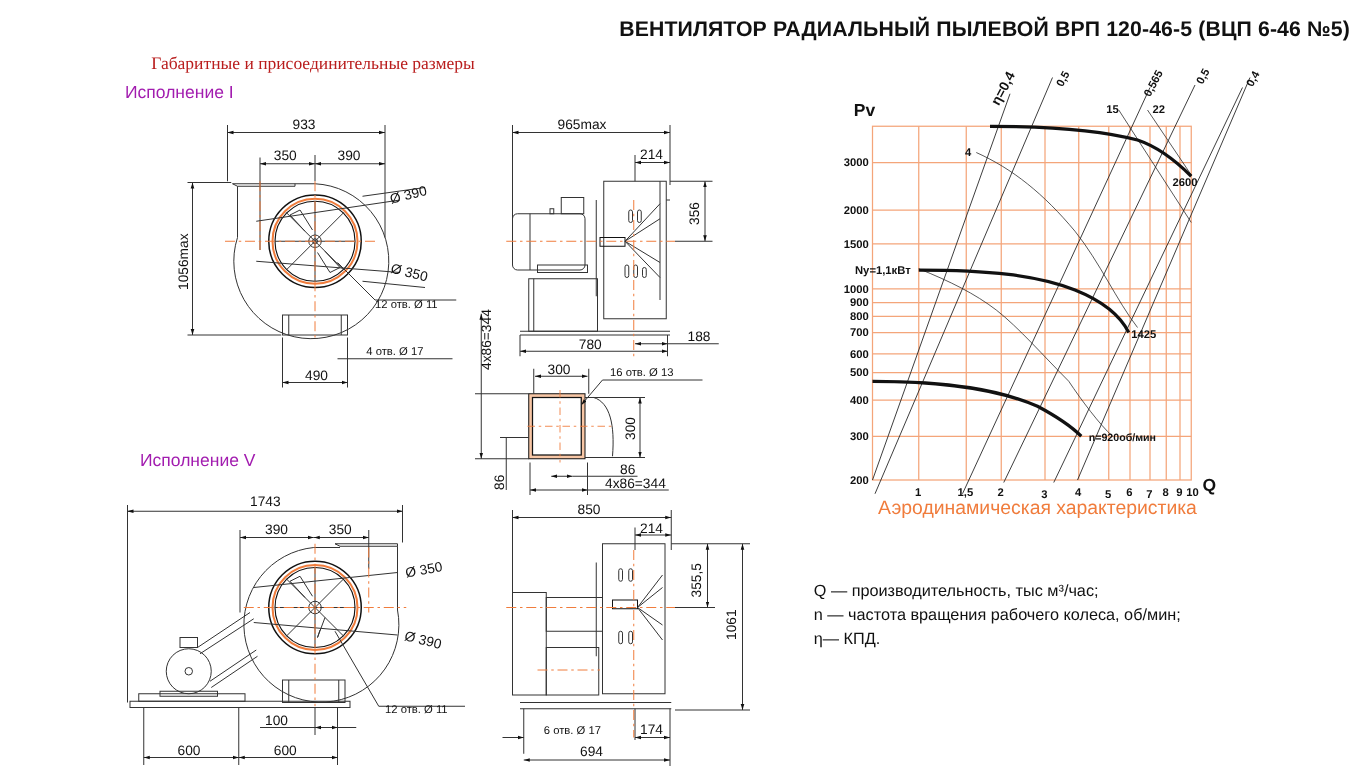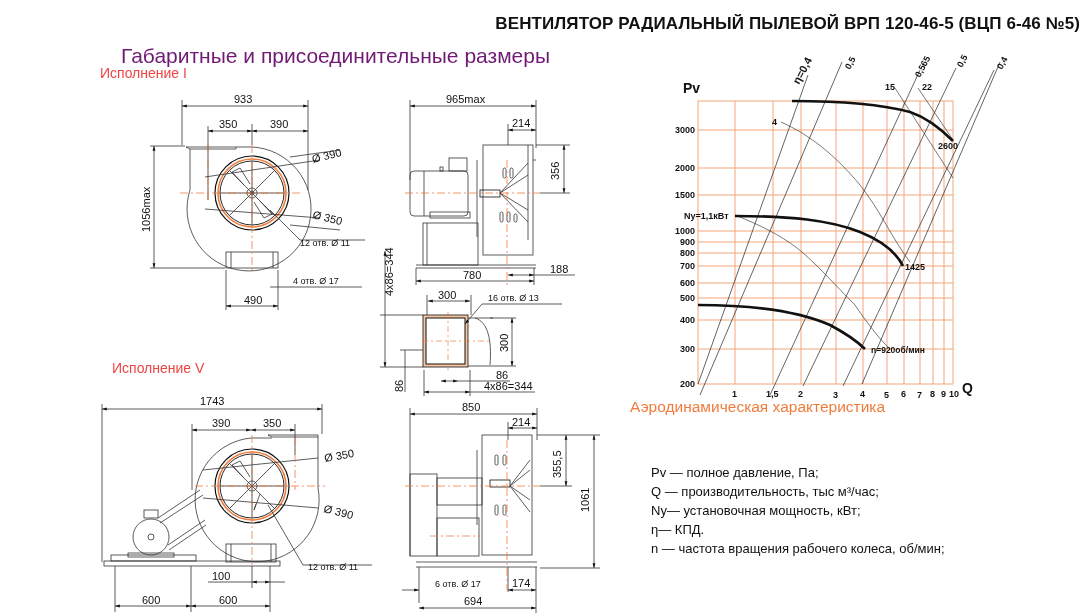--- a/index.html
+++ b/index.html
@@ -1,26 +1,26 @@
 <!DOCTYPE html>
 <html><head>
 <meta charset="utf-8">
 <style>
   html, body { margin:0; padding:0; background:#ffffff; }
   body { width:1080px; height:613px; position:relative; overflow:hidden; font-family:"Liberation Sans", sans-serif; color:#111; }
   .abs { position:absolute; }
   .title { left:0; width:1080px; top:14px; text-align:right; font-weight:bold; font-size:17px; letter-spacing:0.1px; }
-  .subtitle { left:121px; top:44px; font-size:21px; color:#701a75; }
-  .variant { font-size:14px; color:#ef4444; }
+  .subtitle { left:121px; top:44px; font-size:14px; color:#b91c1c;font-family:Liberation Serif, serif; }
+  .variant { font-size:14px; color:#a21caf; }
   svg { position:absolute; left:0; top:0; }
   .dim { font-family:"Liberation Sans", sans-serif; font-size:11px; fill:#111; }
   .dimsm { font-family:"Liberation Sans", sans-serif; font-size:9px; fill:#111; }
   .ax { font-family:"Liberation Sans", sans-serif; font-size:9px; font-weight:bold; fill:#111; }
   .axbig { font-family:"Liberation Sans", sans-serif; font-size:14px; font-weight:bold; fill:#111; }
-  .chart-caption { left:630px; width:400px; top:398px; text-align:left; color:#f07c3c; font-size:15.5px; line-height:17px; }
+  .chart-caption { left:630px; width:400px; top:398px; text-align:center; color:#f07c3c; font-size:15.5px; line-height:17px; }
   .legend { left:651px; top:463px; font-size:13px; line-height:19px; color:#111; }
   .legend div { white-space:nowrap; }
 </style>
 </head>
 <body>
 
 <div class="abs title">ВЕНТИЛЯТОР РАДИАЛЬНЫЙ ПЫЛЕВОЙ ВРП 120-46-5 (ВЦП 6-46 №5)</div>
 <div class="abs subtitle">Габаритные и присоединительные размеры</div>
 <div class="abs variant" style="left:100px;top:65px;">Исполнение I</div>
 <div class="abs variant" style="left:112px;top:360px;">Исполнение V</div>
@@ -388,18 +388,16 @@
   <text class="ax" x="938" y="149">2600</text>
   <text class="ax" x="905" y="270">1425</text>
   <text class="ax" x="871" y="353" style="font-size:8.5px">n=920об/мин</text>
 </svg>
 
 <div class="abs chart-caption">
   <div>Аэродинамическая характеристика</div>
 </div>
 
 <div class="abs legend">
-  <div>Pv — полное давление, Па;</div>
   <div>Q  — производительность, тыс м³/час;</div>
-  <div>Ny— установочная мощность, кВт;</div>
+  <div>n — частота вращения рабочего колеса,  об/мин;</div>
   <div>η— КПД.</div>
-  <div>n — частота вращения рабочего колеса,  об/мин;</div>
 </div>
 
 </body></html>

